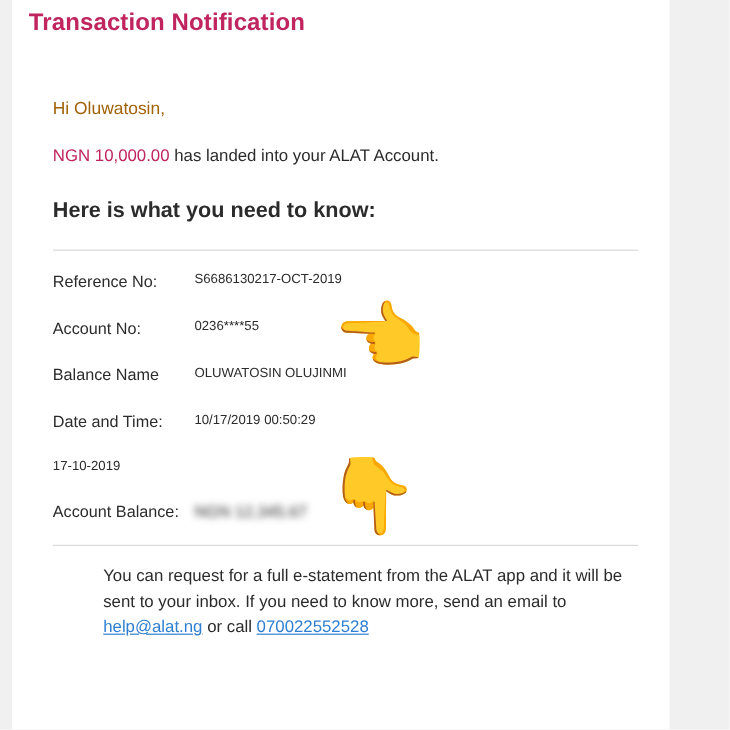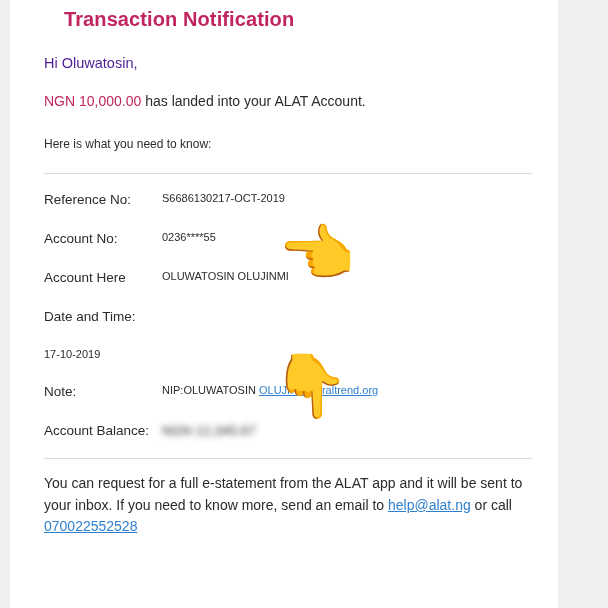--- a/index.html
+++ b/index.html
@@ -18,49 +18,49 @@
     position: absolute;
     left: 10px;
     top: 0;
     width: 548px;
     min-height: 608px;
     background: #ffffff;
     box-sizing: border-box;
   }
   .header {
     padding: 8px 0 14px 14px;
-    margin-left: 40px;
   }
   .header-title {
     color: #c0255f;
     font-size: 20px;
     font-weight: bold;
     letter-spacing: 0.1px;
   }
   .body-wrap {
     padding: 0 26px 0 34px;
     position: relative;
   }
   .greeting {
     font-size: 14.5px;
-    color: #4c1d95;
-    margin-top: 10px;
+    color: #a16207;
+    margin-top: 38px;
   }
   .landed {
     font-size: 14px;
     color: #2b2b2b;
     margin-top: 22px;
   }
   .amount {
     color: #c0255f;
   }
   .know {
-    font-size: 12px;
+    font-size: 18px;
     color: #2b2b2b;
     margin-top: 28px;
+    font-weight: bold;
   }
   .divider {
     border: none;
     border-top: 1px solid #d9d9d9;
     margin: 22px 0 0 0;
   }
   .rows {
     margin-top: 6px;
   }
   .row {
@@ -91,20 +91,21 @@
   .divider2 {
     border: none;
     border-top: 1px solid #d9d9d9;
     margin: 8px 0 0 0;
   }
   .footer {
     font-size: 14px;
     color: #2b2b2b;
     line-height: 1.55;
     margin-top: 14px;
+    margin-left: 42px;
   }
   .footer a {
     color: #2f7fd0;
     text-decoration: underline;
   }
   .hand {
     position: absolute;
     user-select: none;
     pointer-events: none;
   }
@@ -148,38 +149,33 @@
         <div class="row-label">Reference No:</div>
         <div class="row-value">S6686130217-OCT-2019</div>
       </div>
 
       <div class="row">
         <div class="row-label">Account No:</div>
         <div class="row-value">0236****55</div>
       </div>
 
       <div class="row">
-        <div class="row-label">Account Here</div>
+        <div class="row-label">Balance Name</div>
         <div class="row-value">OLUWATOSIN OLUJINMI</div>
       </div>
 
       <div class="row">
         <div class="row-label">Date and Time:</div>
+        <div class="row-value">10/17/2019 00:50:29</div>
       </div>
 
       <div class="row">
         <div class="row-value">17-10-2019</div>
       </div>
 
-      <div class="row">
-        <div class="row-label">Note:</div>
-        <div class="row-value">
-          <span>NIP:OLUWATOSIN </span><a class="link" href="#">OLUJINMI-viraltrend.org</a>
-        </div>
-      </div>
 
       <div class="row">
         <div class="row-label">Account Balance:</div>
         <div class="row-value balance-blur">NGN 12,345.67</div>
       </div>
 
     </div>
 
     <hr class="divider2">
 

